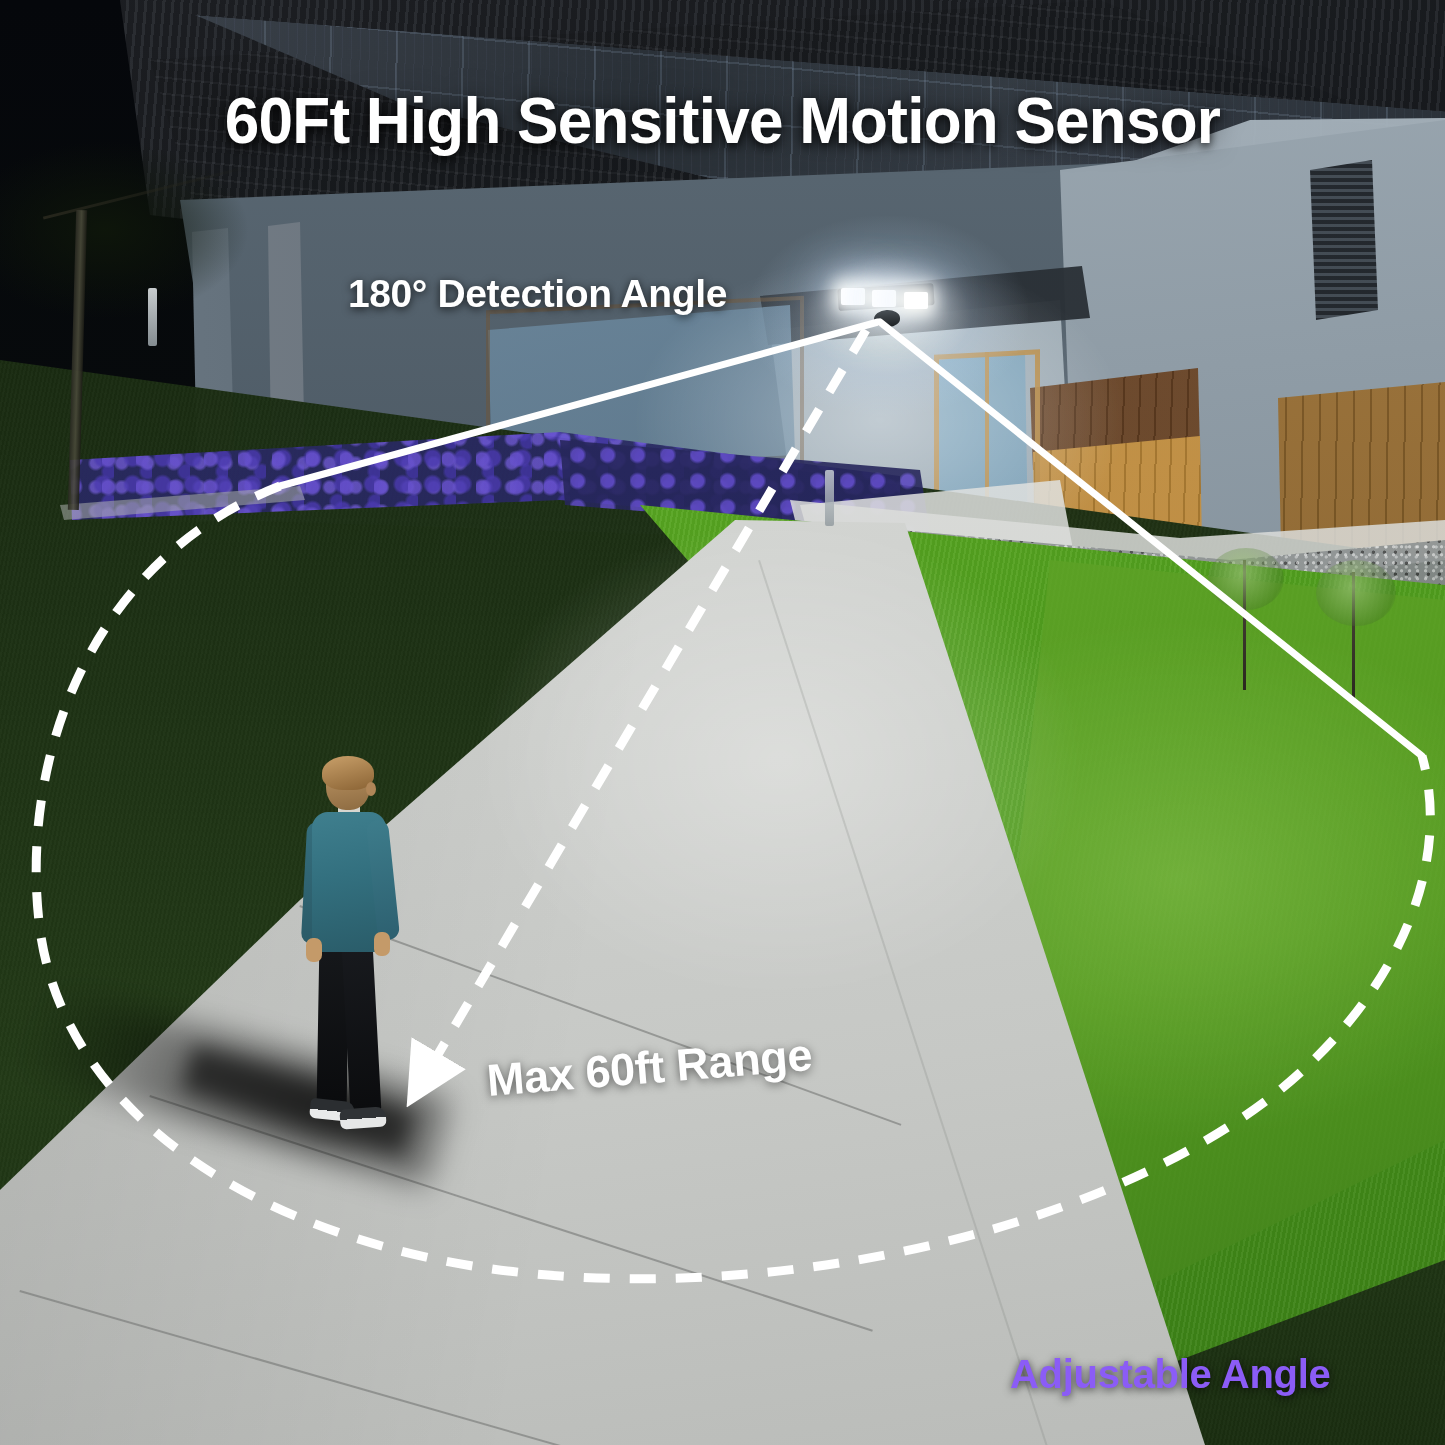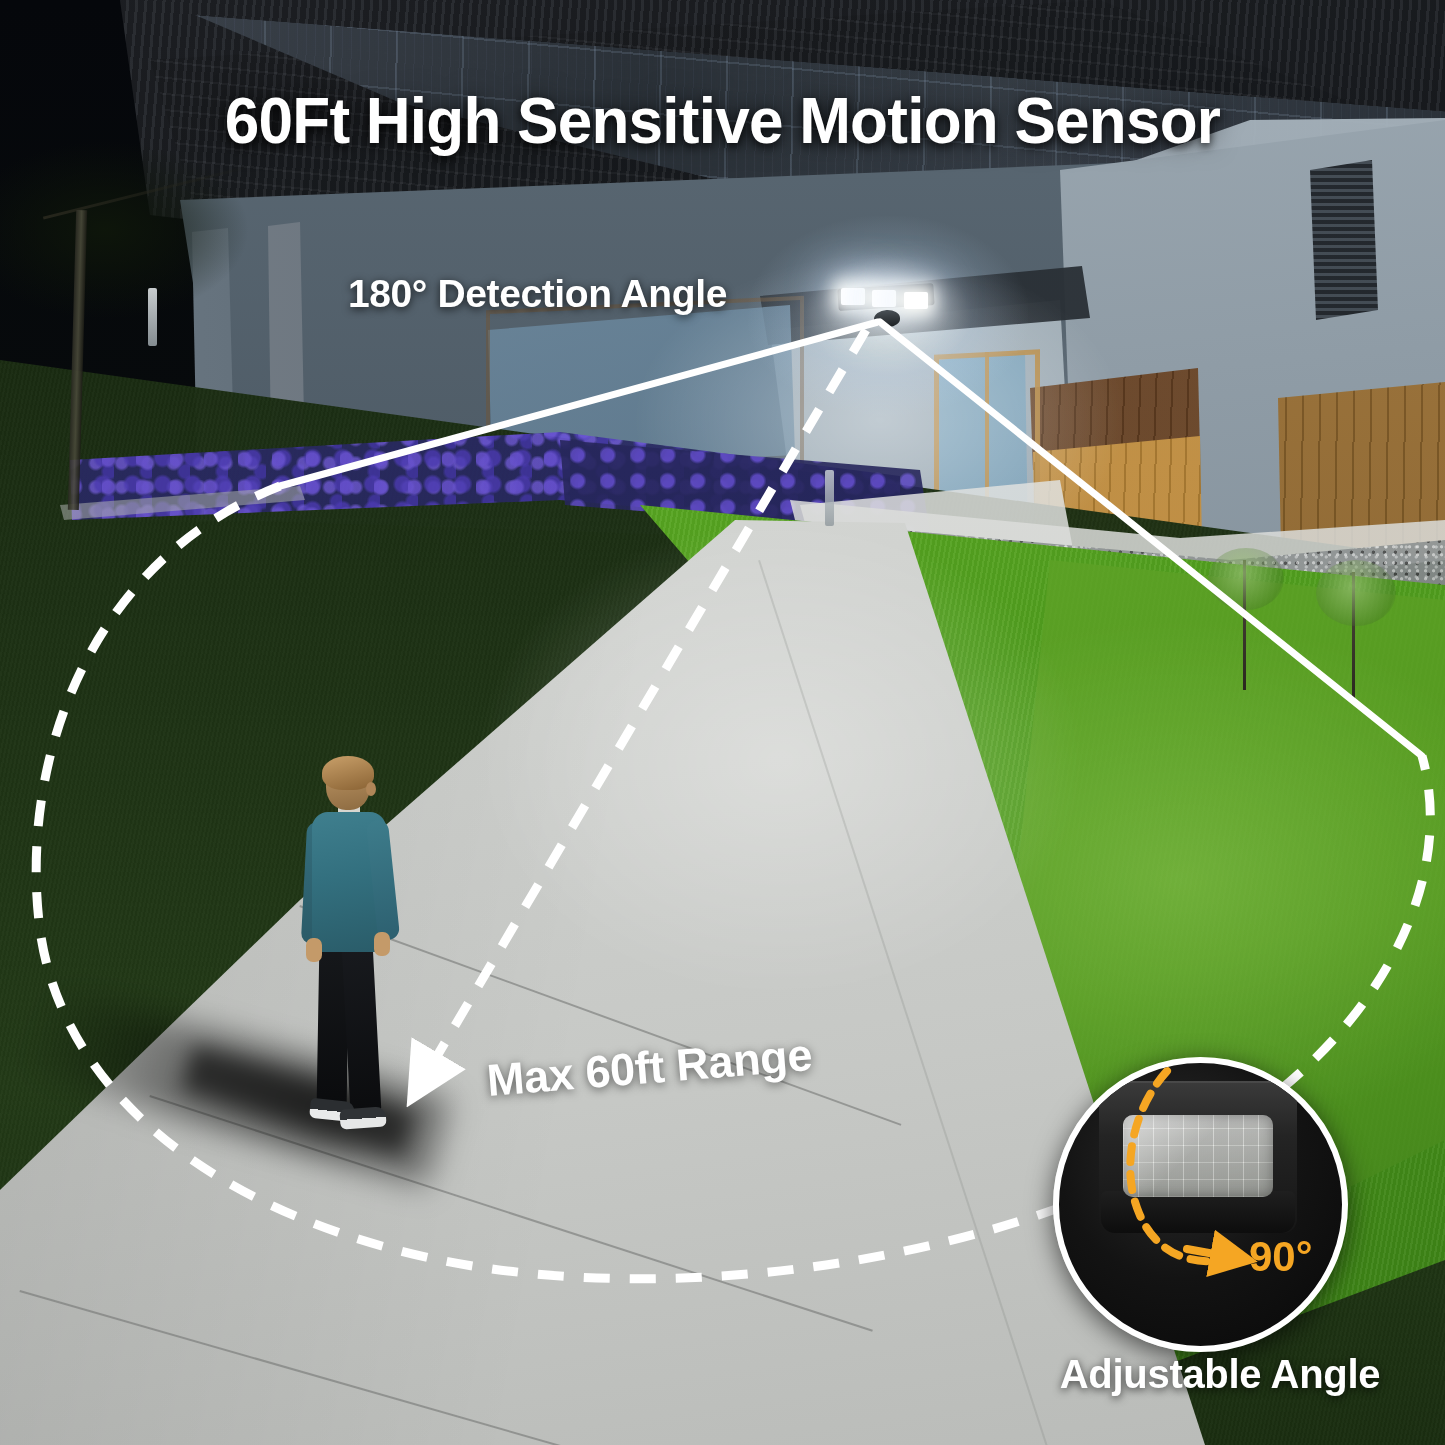--- a/index.html
+++ b/index.html
@@ -349,22 +349,22 @@
     text-shadow:0 2px 9px rgba(0,0,0,.75);
     margin-left:8px;
   }
   .lbl-range{
     position:absolute;left:487px;top:1055px;
     font-size:45px;font-weight:700;color:#fff;letter-spacing:-.3px;
     transform:rotate(-4.6deg);transform-origin:0 50%;
     text-shadow:0 2px 10px rgba(0,0,0,.55);
   }
   .lbl-adjust{
-    position:absolute;left:0;right:0;top:1352px;text-align:center;
-    font-size:40px;font-weight:700;color:#ffffff;letter-spacing:-.3px;
+    position:absolute;left:0;right:0;top:1352px;text-align:left;
+    font-size:40px;font-weight:700;color:#8b5cf6;letter-spacing:-.3px;
     text-shadow:0 2px 9px rgba(0,0,0,.7);
   }
   .lbl-adjust-wrap{position:absolute;left:1010px;top:0;width:420px;}
 
   
   .inset{
     position:absolute;left:1053px;top:1057px;width:283px;height:283px;border-radius:50%;
     border:6px solid #ffffff;overflow:hidden;
     background:radial-gradient(circle at 42% 34%, #2a2a2a 0%, #131313 48%, #080808 100%);
     box-shadow:0 6px 26px rgba(0,0,0,.6);
@@ -503,33 +503,20 @@
 
     <path d="M280,486
              C 90,560 18,760 40,930
              C 62,1090 210,1210 430,1258
              C 700,1316 1080,1250 1280,1090
              C 1400,992 1452,862 1422,756" fill="none" stroke="#ffffff" stroke-width="9" stroke-dasharray="26 20" stroke-linecap="butt"></path>
 
     <path d="M866,330 L424,1078" fill="none" stroke="#ffffff" stroke-width="9" stroke-dasharray="26 20" marker-end="url(#arrowWhite)"></path>
   </svg>
 
-  <div class="inset">
-    <div class="sensor-top"></div>
-    <div class="sensor-body"></div>
-    <div class="sensor-bot"></div>
-    <div class="sensor-lens"></div>
-    <div class="sensor-lens-sheen"></div>
-
-    <svg width="283" height="283" viewBox="0 0 283 283" style="position:absolute;inset:0;">
-      <path d="M108,8 C 72,48 62,108 80,150 C 94,184 122,200 155,198" fill="none" stroke="#F5A623" stroke-width="8" stroke-dasharray="16 12" stroke-linecap="round"></path>
-      <path d="M128,186 L172,194" fill="none" stroke="#F5A623" stroke-width="8" stroke-linecap="round" marker-end="url(#arrowOrange)"></path>
-      <text x="190" y="208" font-family="Liberation Sans, sans-serif" font-size="42" font-weight="700" fill="#F5A623">90°</text>
-    </svg>
-  </div>
 
   <div class="title">60Ft High Sensitive Motion Sensor</div>
   <div class="lbl-detect">180° Detection Angle</div>
   <div class="lbl-range">Max 60ft Range</div>
   <div class="lbl-adjust-wrap">
     <div class="lbl-adjust">Adjustable Angle</div>
   </div>
 
 </div>
 

